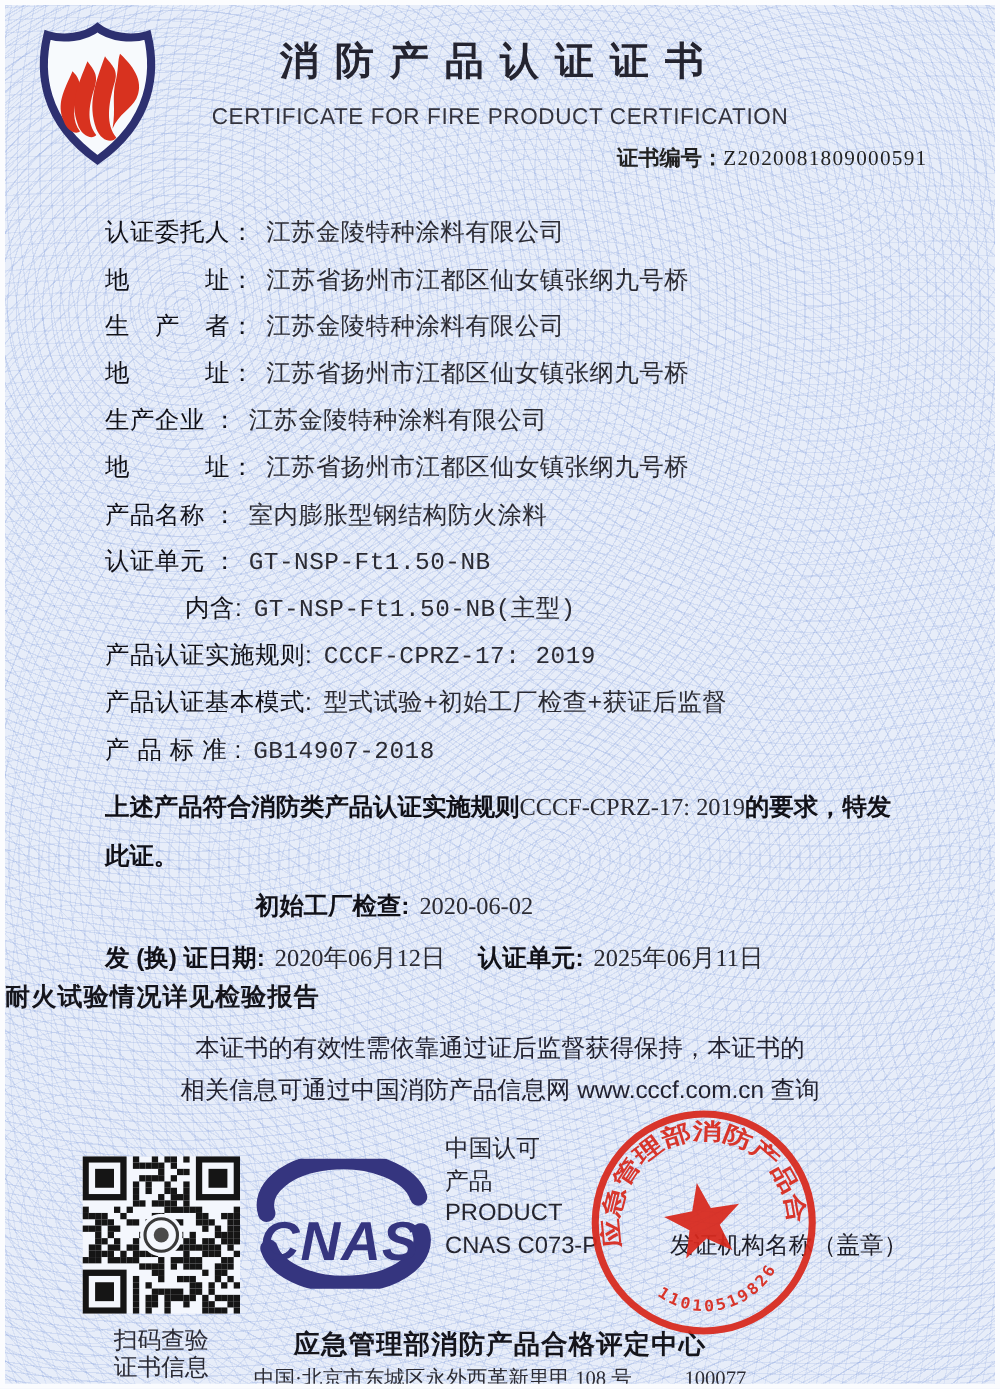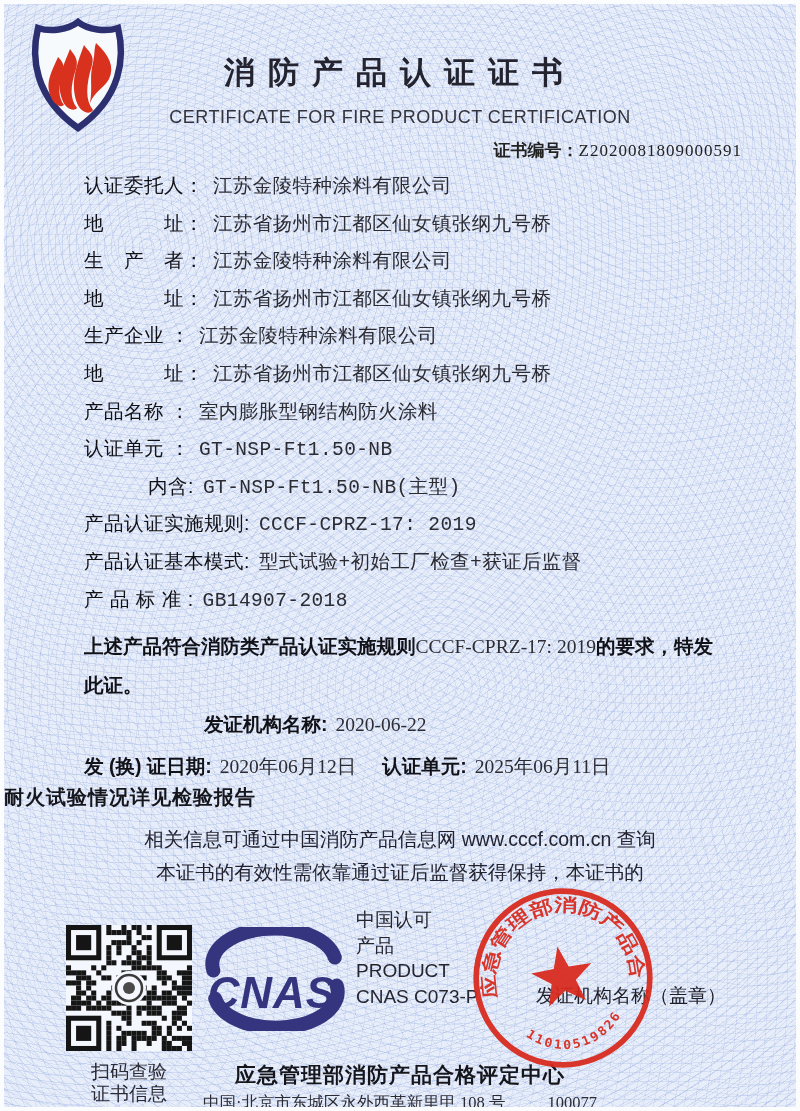--- a/index.html
+++ b/index.html
@@ -11,21 +11,21 @@
     background-image:
       repeating-radial-gradient(circle at 18% 22%, rgba(112,143,214,.20) 0 1px, transparent 1px 7px),
       repeating-radial-gradient(circle at 82% 12%, rgba(112,143,214,.16) 0 1px, transparent 1px 9px),
       repeating-radial-gradient(circle at 55% 62%, rgba(112,143,214,.15) 0 1px, transparent 1px 8px),
       repeating-radial-gradient(circle at 8% 88%, rgba(112,143,214,.13) 0 1px, transparent 1px 10px),
       repeating-radial-gradient(circle at 95% 75%, rgba(112,143,214,.13) 0 1px, transparent 1px 11px);
     font-family:"Liberation Sans","DejaVu Sans",sans-serif; color:#1c1c22;
   }
   .header { position:relative; height:152px; }
   .logo { position:absolute; left:14px; top:10px; width:120px; height:122px; }
-  .title { text-align:center; padding-top:48px; font-size:31px; font-weight:bold; letter-spacing:13px; color:#242430; }
+  .title { text-align:center; padding-top:24px; font-size:31px; font-weight:bold; letter-spacing:13px; color:#242430; }
   .subtitle { text-align:center; margin-top:13px; font-size:18px; letter-spacing:.5px; color:#33333d; transform:scaleY(1.02); }
   .certno-line { text-align:right; padding-right:54px; margin-top:11px; font-size:17px; }
   .certno-label { font-family:"Liberation Serif","DejaVu Serif",serif; font-weight:bold; color:#222; }
   .certno-value { font-family:"Liberation Serif","DejaVu Serif",serif; letter-spacing:1px; color:#222; }
   .fields { padding:16px 40px 0 80px; }
   .row { height:37.6px; font-size:19.5px; white-space:nowrap; }
   .row.indent { padding-left:64px; }
   .flabel { font-weight:normal; color:#111118; letter-spacing:.5px; }
   .fvalue { font-family:Liberation Mono, monospace; color:#2b2b33; margin-left:9px; letter-spacing:.4px; }
   .statement { padding:4px 56px 0 80px; font-size:19.5px; line-height:38px; }
@@ -84,32 +84,32 @@
     <div class="row"><span class="flabel">产品认证基本模式:</span><span class="fvalue">型式试验+初始工厂检查+获证后监督</span></div>
     <div class="row"><span class="flabel">产 品 标 准 :</span><span class="fvalue">GB14907-2018</span></div>
   </div>
 
   <div class="statement">
     <span class="stmt-cn">上述产品符合消防类产品认证实施规则</span><span class="stmt-code">CCCF-CPRZ-17: 2019</span><span class="stmt-cn">的要求，特发</span><br>
     <span class="stmt-cn">此证。</span>
   </div>
 
   <div class="first-issue">
-    <span class="dlabel">发证机构名称:</span><span class="dvalue">2020-06-22</span>
+    <span class="dlabel">初始工厂检查:</span><span class="dvalue">2020-06-02</span>
   </div>
 
   <div class="issue-row">
     <span class="dlabel">发 (换) 证日期:</span><span class="dvalue">2020年06月12日</span><span class="dlabel gap-left">认证单元:</span><span class="dvalue">2025年06月11日</span>
   </div>
 
   <div class="fire-note">耐火试验情况详见检验报告</div>
 
   <div class="notice">
+    <div>本证书的有效性需依靠通过证后监督获得保持，本证书的</div>
     <div>相关信息可通过中国消防产品信息网 www.cccf.com.cn 查询</div>
-    <div>本证书的有效性需依靠通过证后监督获得保持，本证书的</div>
   </div>
 
   <div class="bottom">
 
     <div class="qr-block">
       <svg id="qr-svg" width="126" height="126" viewBox="0 0 126 126">
           <rect x="0" y="0" width="126" height="126" fill="#f4f7fd"></rect>
           <rect x="40.32" y="0" width="5.04" height="5.04" fill="#151515"></rect>
           <rect x="55.44" y="0" width="5.04" height="5.04" fill="#151515"></rect>
           <rect x="65.52" y="0" width="5.04" height="5.04" fill="#151515"></rect>

